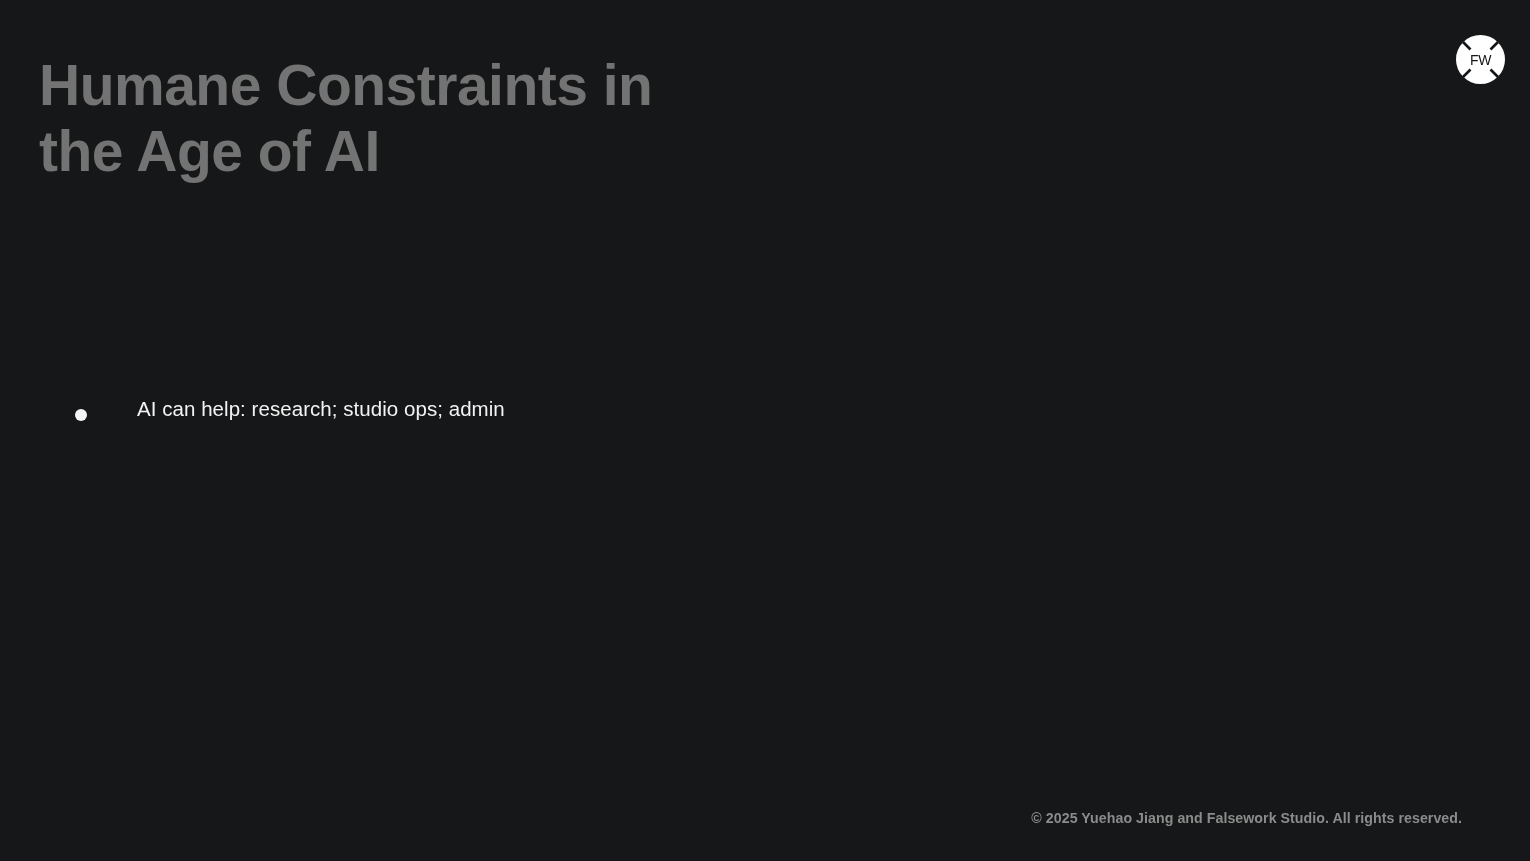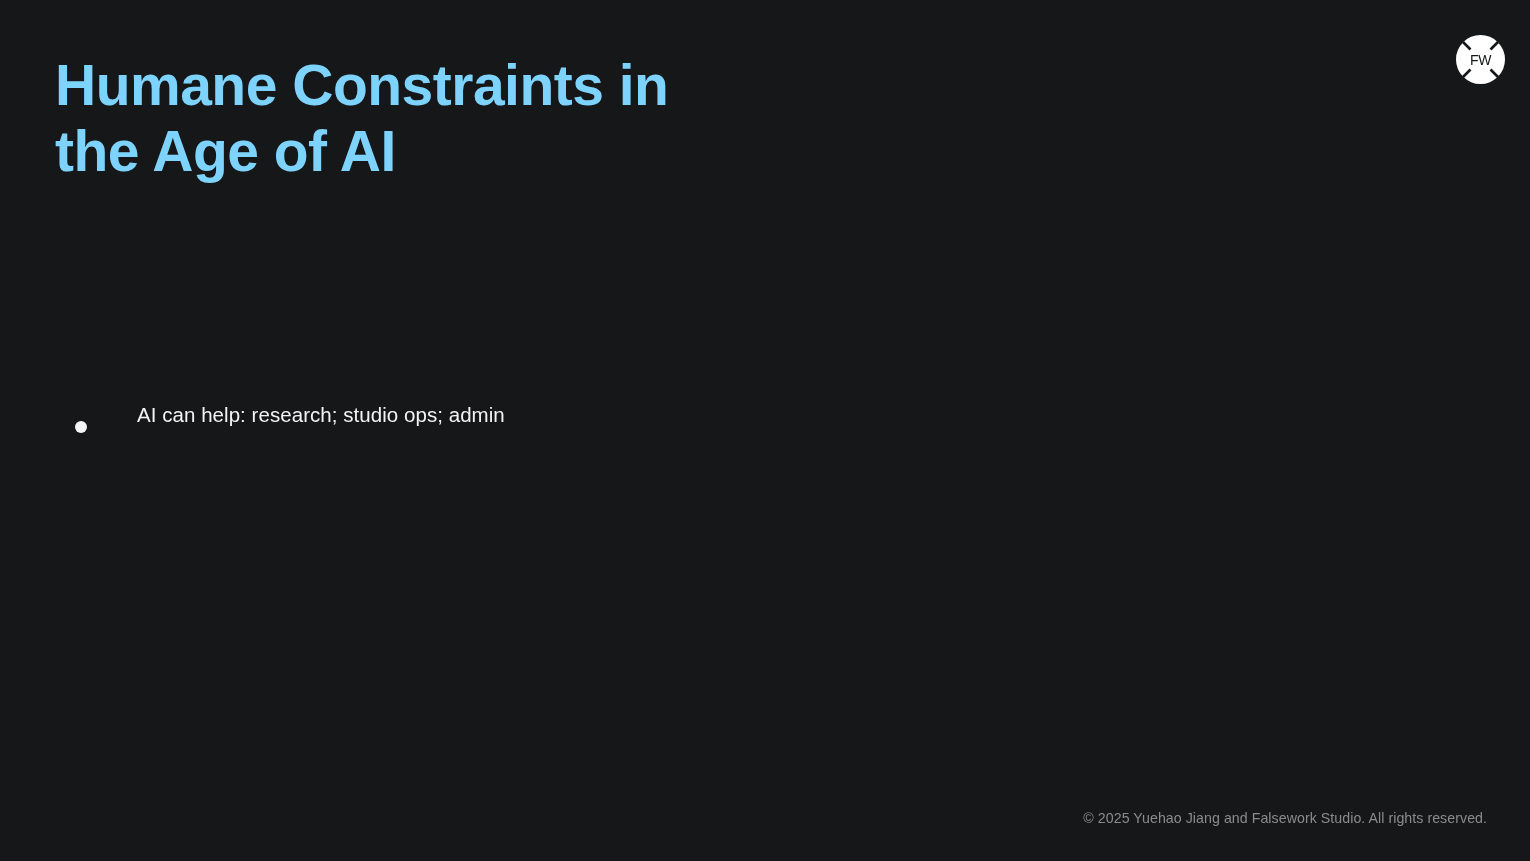--- a/index.html
+++ b/index.html
@@ -15,45 +15,45 @@
     position: relative;
     width: 1530px;
     height: 861px;
     background: #161718;
     overflow: hidden;
   }
 
   
   .title {
     position: absolute;
-    left: 55px;
+    left: 39px;
     top: 52px;
     width: 900px;
-    color: #7dd3fc;
+    color: #737373;
     font-family: "Liberation Sans", sans-serif;
     font-size: 57px;
     font-weight: bold;
     line-height: 66px;
     letter-spacing: -0.5px;
     white-space: pre-line;
   }
 
   
   .bullets {
     position: absolute;
     left: 55px;
     top: 385px;
     width: 1200px;
   }
   .bullet-row {
     position: relative;
     min-height: 48px;
     margin-bottom: 23px;
     display: flex;
-    align-items: flex-end;
+    align-items: center;
   }
   .bullet-row:last-child {
     margin-bottom: 0;
   }
   .bullet-marker {
     flex: 0 0 auto;
     width: 12px;
     height: 12px;
     border-radius: 50%;
     background: #f5f5f5;
@@ -81,27 +81,28 @@
   }
   .logo svg {
     display: block;
     width: 55px;
     height: 55px;
   }
 
   
   .footer {
     position: absolute;
-    right: 43px;
+    right: 68px;
     bottom: 34px;
     color: #8b8b8b;
     font-size: 14.2px;
     line-height: 18px;
     letter-spacing: 0.05px;
     white-space: nowrap;
+    font-weight: bold;
   }
 </style>
 </head>
 <body>
 
 <div class="slide">
 
   <div class="title">Humane Constraints in
 the Age of AI</div>
 

